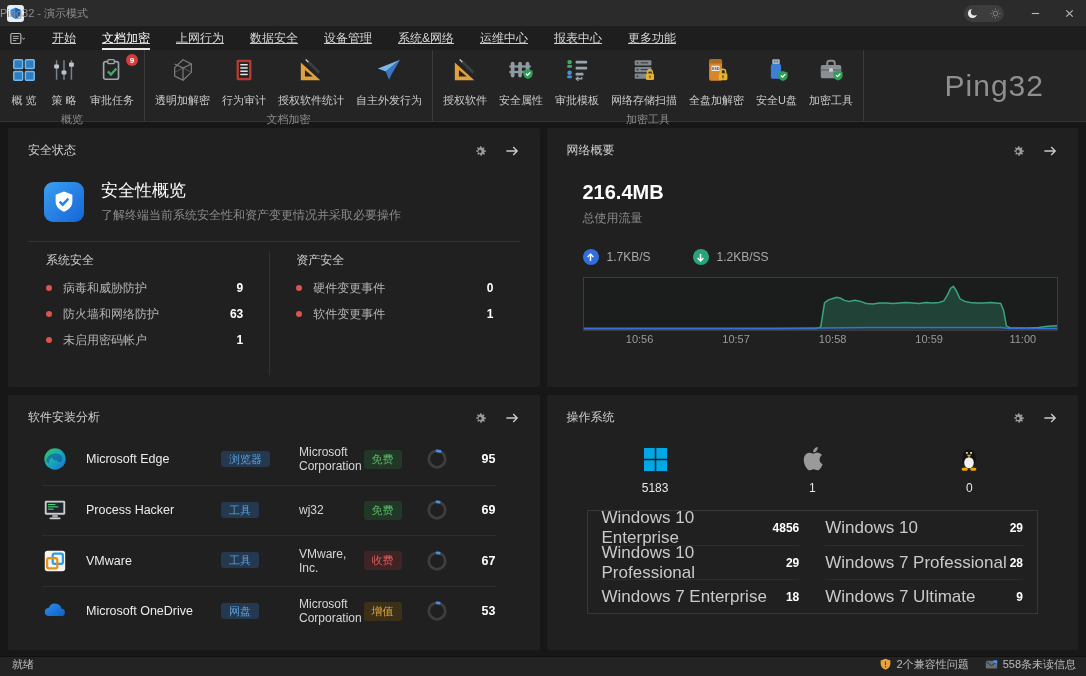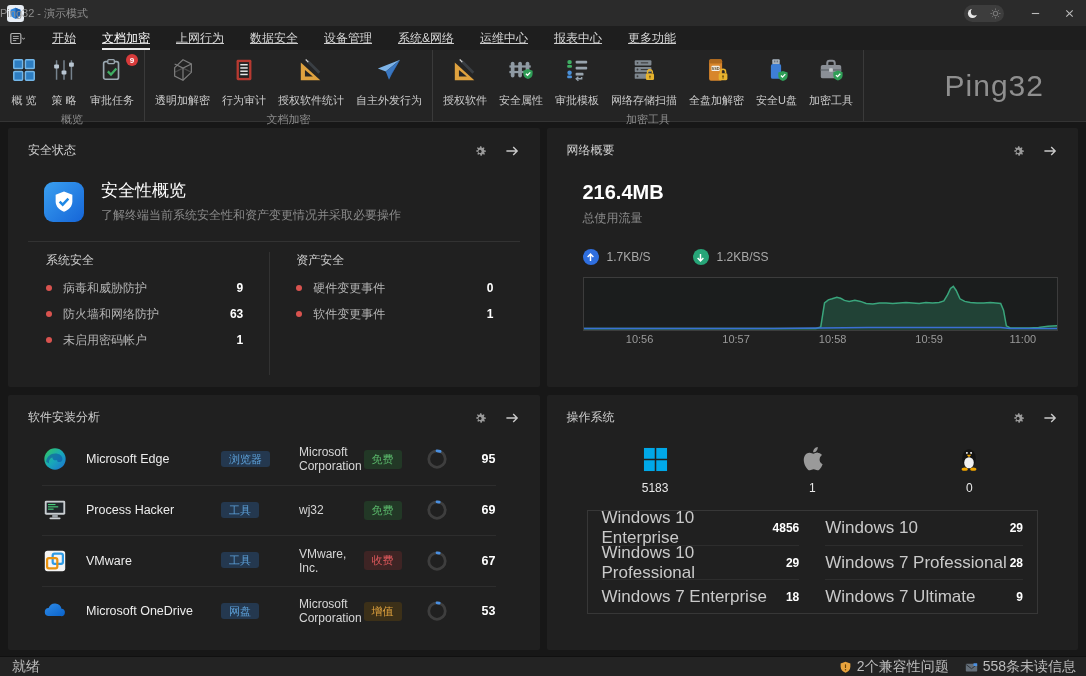--- a/index.html
+++ b/index.html
@@ -91,21 +91,21 @@
   .os-logo { height:30px; display:flex; align-items:flex-end; }
   .os-logo svg { display:block; }
   .os-num { margin-top:9px; color:#e8e8e8; font-size:12px; }
   .os-table { margin:15px 40px 0 40px; border:1px solid #373737; display:flex; gap:26px; padding:0 14px; }
   .os-tcol { flex:1; }
   .os-trow { height:34px; display:flex; align-items:center; }
   .os-trow + .os-trow { border-top:1px solid #2d2d2d; }
   .os-tlabel { color:#c9c9c9; font-size:17px; }
   .os-tvalue { margin-left:auto; color:#fff; font-weight:bold; font-size:12px; }
   
-  .statusbar { height:20px; background:#232323; border-top:1px solid #101010; display:flex; align-items:flex-end; font-size:14px; color:#bdbdbd; flex:0 0 auto; }
+  .statusbar { height:20px; background:#232323; border-top:1px solid #101010; display:flex; align-items:flex-start; font-size:11px; color:#bdbdbd; flex:0 0 auto; }
   .sb-left { margin-left:12px; }
   .sb-right { margin-left:auto; display:flex; align-items:center; gap:16px; margin-right:10px; }
   .sb-item { display:flex; align-items:center; gap:5px; }
   .sb-item svg { width:13px; height:13px; }
 </style>
 </head>
 <body>
 
 <div class="titlebar">
   <span class="app-ico">

